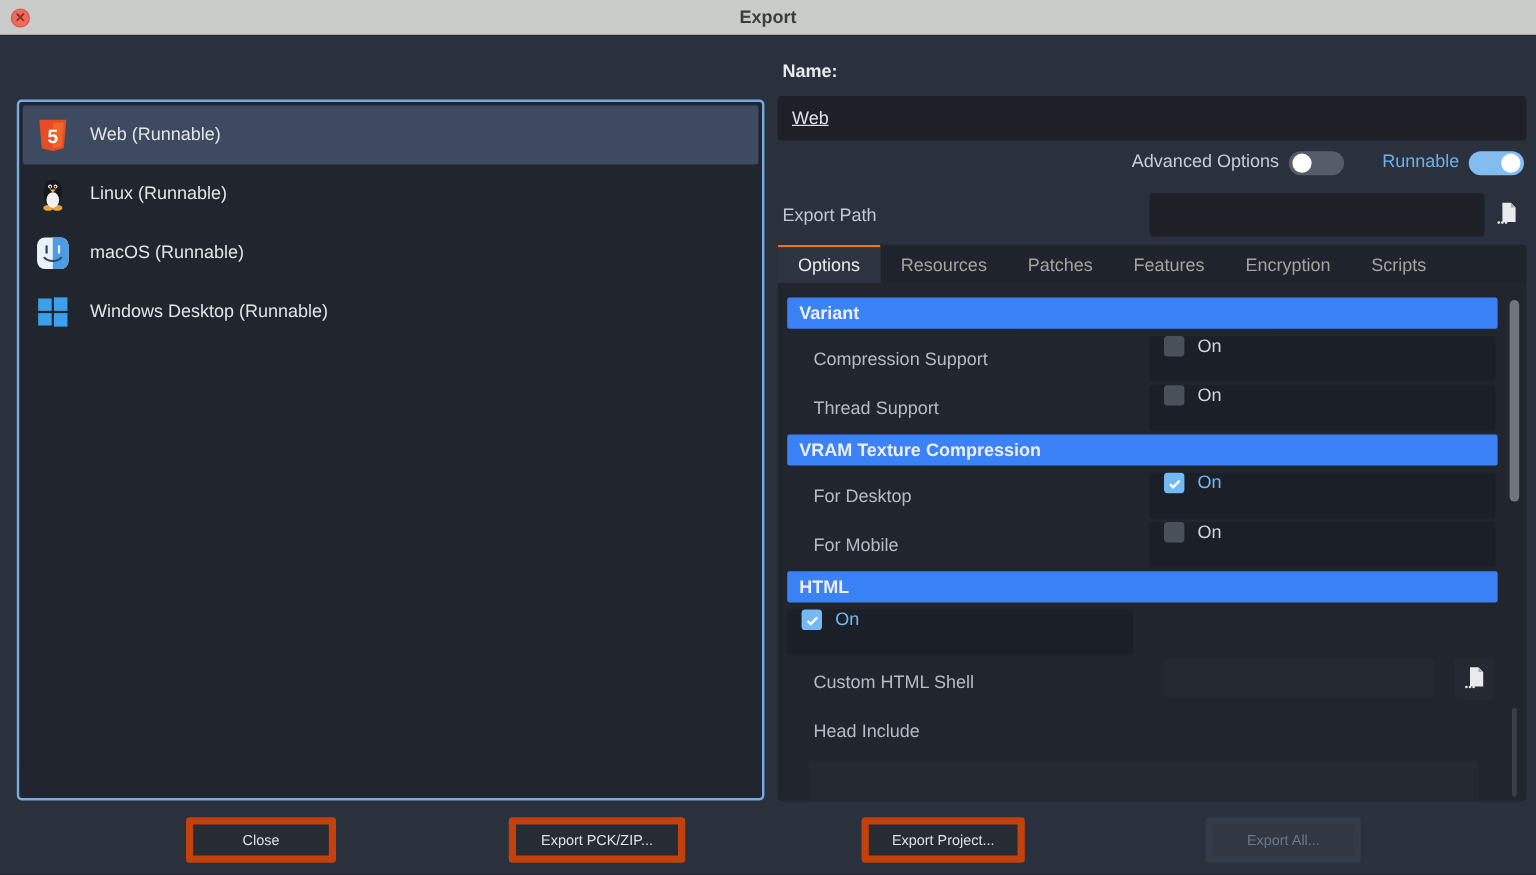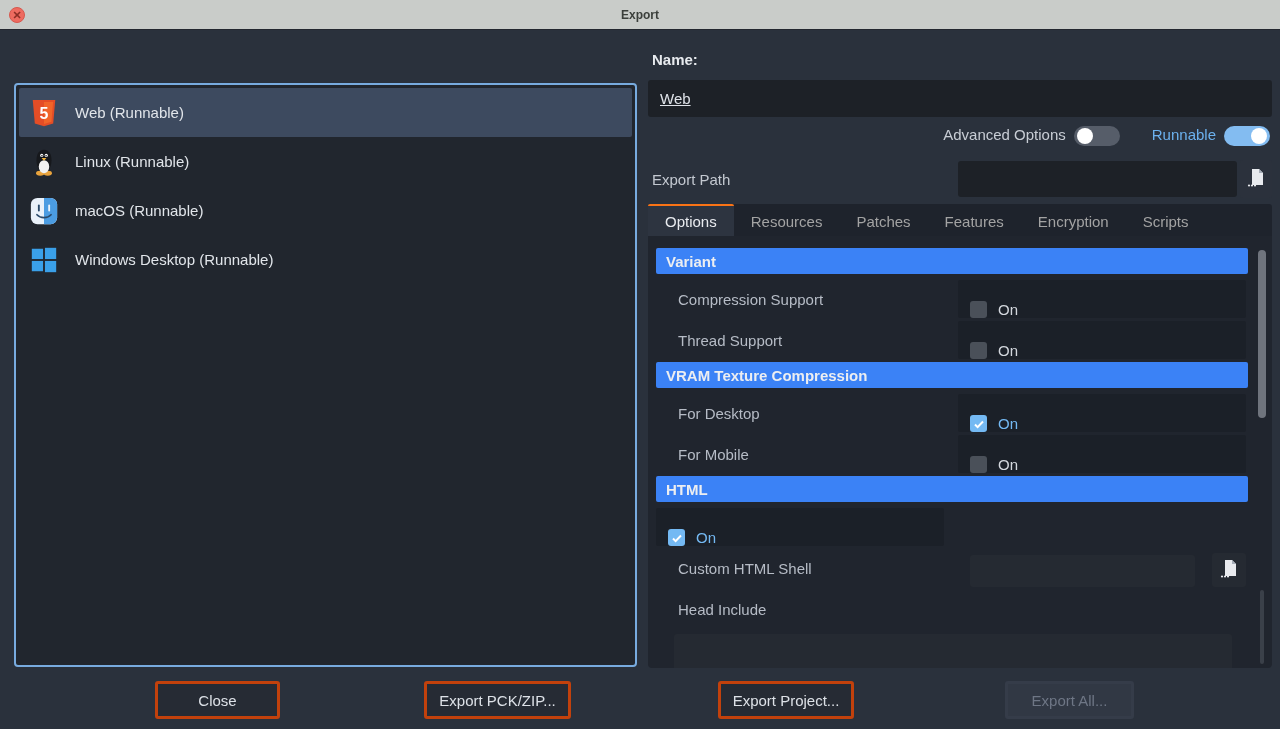--- a/index.html
+++ b/index.html
@@ -8,21 +8,21 @@
     position:relative; width:1280px; height:729px; overflow:hidden;
     background:#2a313c; font-family:"Liberation Sans", sans-serif; font-size:15px;
     color:#dfe3e9;
   }
   
   .titlebar {
     position:absolute; left:0; top:0; width:1280px; height:30px;
     background:#c9ccc9; border-bottom:1px solid #23272f;
     display:flex; align-items:center; justify-content:center;
   }
-  .titlebar .title { font-weight:bold; color:#3b3f3b; font-size:12px; }
+  .titlebar .title { font-weight:bold; color:#3b3f3b; font-size:15px; }
   .traffic-close {
     position:absolute; left:9px; top:7px; width:16px; height:16px; border-radius:50%;
     background:#ee6b60; border:1px solid #d6584e; color:#8c2e25;
     font-size:11px; line-height:14px; text-align:center; font-weight:bold; cursor:default;
   }
   
   .left-header { position:absolute; left:0; top:30px; width:648px; height:52px; }
   .presets-title { position:absolute; left:16px; top:21px; font-weight:bold; color:#e7eaee; }
   .add-link { position:absolute; left:512px; top:21px; color:#c6cbd3; cursor:pointer; }
   .icon-btn { position:absolute; top:18px; width:26px; height:26px; background:none; border:none; cursor:pointer; }
@@ -71,21 +71,21 @@
     background:#20252e; border-radius:0 0 4px 4px; padding:12px 0 0 8px; overflow:hidden;
   }
   .section-strip {
     height:26px; margin:0 24px 6px 0; background:#3b82f6; border-radius:2px;
     display:flex; align-items:center; padding-left:10px; font-weight:bold; color:#eceef1;
   }
   .prop-row { display:flex; align-items:center; height:38px; margin:0 0 3px 0; }
   .prop-label { flex:1; padding-left:22px; color:#b6bcc6; }
   .prop-val {
     width:288px; margin-right:26px; height:38px; background:#1b2028; border-radius:2px;
-    display:flex; align-items:flex-end; padding-left:12px; gap:11px;
+    display:flex; align-items:flex-start; padding-left:12px; gap:11px;
   }
   .prop-val.bare { background:transparent; }
   .checkbox {
     width:17px; height:17px; border-radius:3px; background:#4a5059; cursor:pointer; flex:none;
     display:flex; align-items:center; justify-content:center;
   }
   .checkbox.checked { background:#74b9f3; }
   .checkbox svg { display:none; }
   .checkbox.checked svg { display:block; }
   .on-label { color:#d3d7dd; }
@@ -97,22 +97,22 @@
   }
   .textarea {
     position:relative; margin:6px 40px 0 18px; height:58px; background:#252a32; border-radius:3px 3px 0 0; cursor:text;
   }
   .v-scrollbar { position:absolute; right:6px; top:8px; width:8px; height:416px; }
   .v-thumb { position:absolute; left:0; top:6px; width:8px; height:168px; background:#6f747d; border-radius:4px; }
   .v-thumb2 { position:absolute; left:2px; top:346px; width:4px; height:74px; background:#3a4049; border-radius:2px; }
   
   .footer { position:absolute; left:0; top:669px; width:1280px; height:60px; background:#2a313c; }
   .fbtn {
-    position:absolute; top:12px; height:38px; background:#262b34; border:3px solid #c2410c;
-    border-radius:3px; color:#dde1e7; font-family:inherit; font-size:15px; cursor:pointer;
+    position:absolute; top:12px; height:38px; background:#262b34; border:6px solid #c2410c;
+    border-radius:3px; color:#dde1e7; font-family:inherit; font-size:12px; cursor:pointer;
   }
   .fbtn.disabled { background:#313844; color:#6e7685; border-color:#353c49; cursor:default; }
   .btn-close { left:155px; width:125px; }
   .btn-pck   { left:424px; width:147px; }
   .btn-proj  { left:718px; width:136px; }
   .btn-all   { left:1005px; width:129px; }
 </style>
 </head>
 <body>
 

